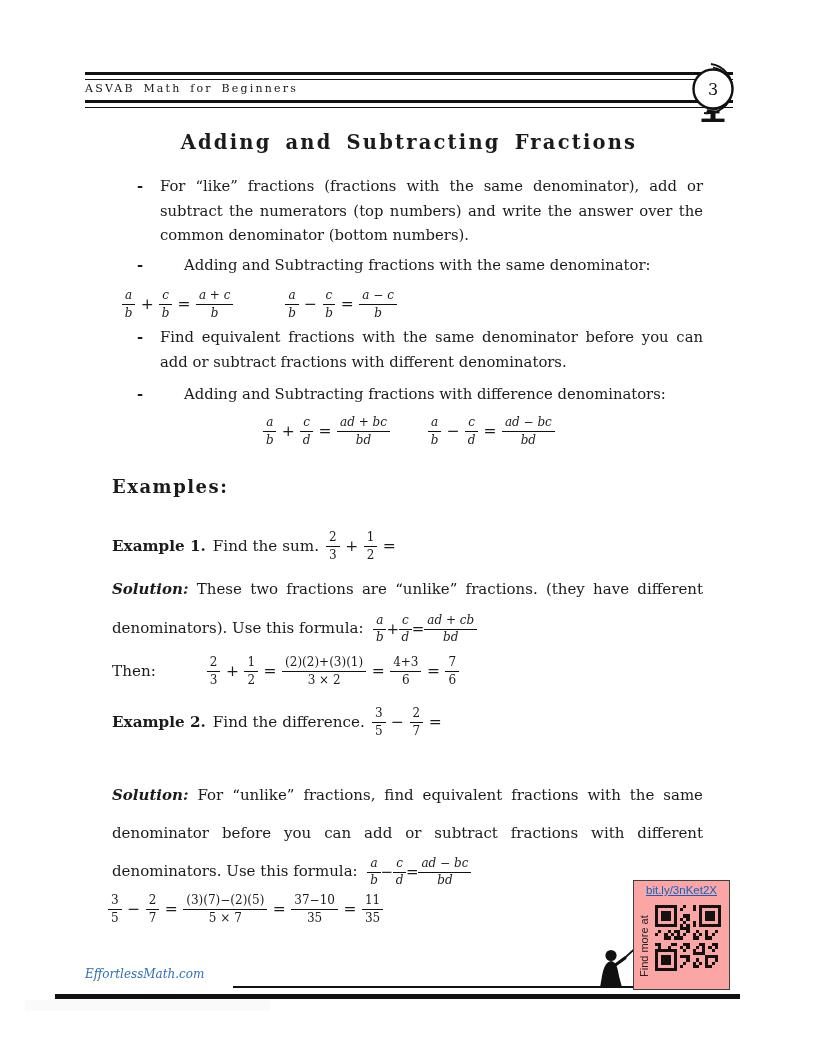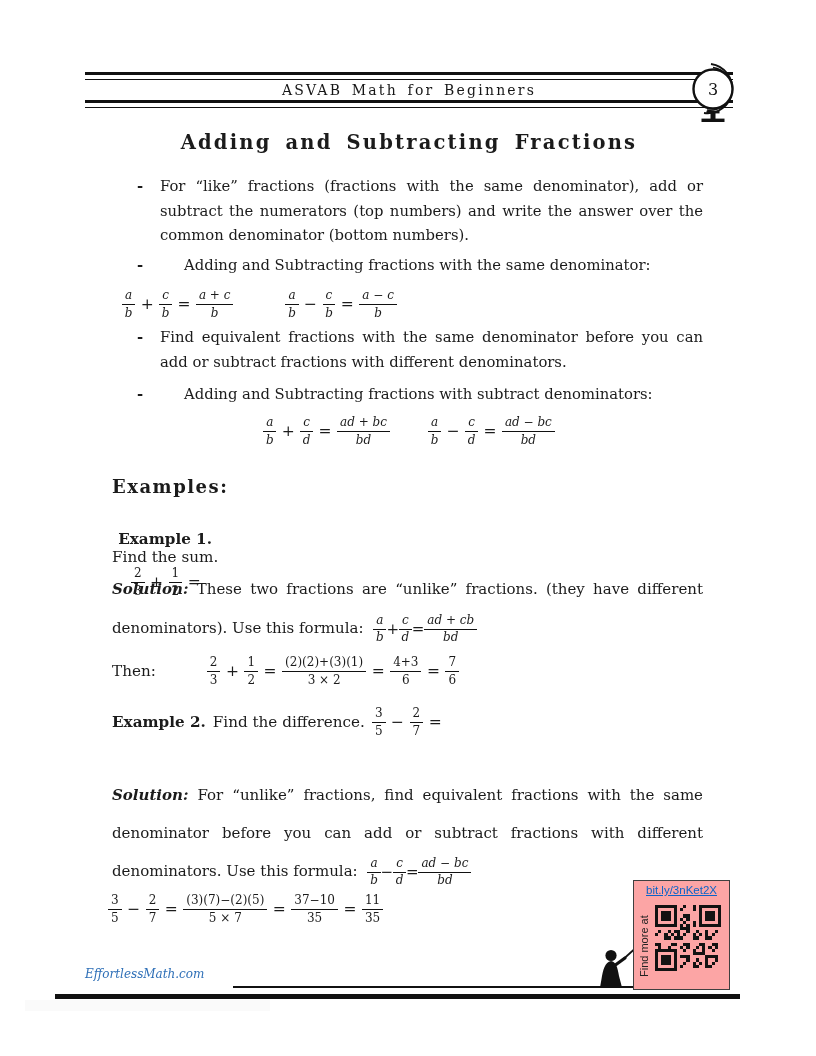--- a/index.html
+++ b/index.html
@@ -15,22 +15,22 @@
     color:var(--ink);
     overflow:hidden;
   }
   .abs{position:absolute;}
 
   
   .rule{position:absolute;background:#111;}
   .hdr-thick{left:85px;width:648px;height:3px;}
   .hdr-thin{left:85px;width:648px;height:1.3px;}
   .header-title{
-    left:85px;top:82px;width:648px;text-align:center;
-    font-size:14px;letter-spacing:2.2px;word-spacing:3px;color:#161616;
+    left:85px;top:82px;width:648px;
+    font-size:11px;letter-spacing:2.2px;word-spacing:3px;color:#161616;
   }
   .globe{left:688px;top:62px;z-index:5;}
 
   
   .page-title{
     left:85px;top:131px;width:648px;text-align:center;
     font-weight:bold;font-size:19.5px;letter-spacing:2.2px;word-spacing:5px;
   }
 
   
@@ -151,21 +151,21 @@
     </span>
 </div>
 
 <div class="bullet" style="top:325px;">
   <span class="dash">-</span>
   <span class="btxt">Find equivalent fractions with the same denominator before you can add or subtract fractions with different denominators.</span>
 </div>
 
 <div class="bullet single" style="top:382px;">
   <span class="dash">-</span>
-  <span class="btxt">Adding and Subtracting fractions with subtract denominators:</span>
+  <span class="btxt">Adding and Subtracting fractions with difference denominators:</span>
 </div>
 
 <div class="formula-row" style="left:85px;top:415px;width:648px;justify-content:center;gap:38px;">
   <span class="eq">
       <span class="frac it">
         <span class="n">a</span>
         <span class="d">b</span>
       </span>
       <span class="op">+</span>
       <span class="frac it">
@@ -191,21 +191,21 @@
       <span class="op">=</span>
       <span class="frac it">
         <span class="n">ad − bc</span>
         <span class="d">bd</span>
       </span>
     </span>
 </div>
 
 <div class="abs examples-heading">Examples:</div>
 
-<div class="example-row" style="top:530px;flex-direction:column;">
+<div class="example-row" style="top:530px;">
   <span class="lbl">Example 1.</span>
   <span class="prompt">Find the sum.</span>
   <span class="eq">
       <span class="frac">
         <span class="n">2</span>
         <span class="d">3</span>
       </span>
       <span class="op">+</span>
       <span class="frac">
         <span class="n">1</span>

